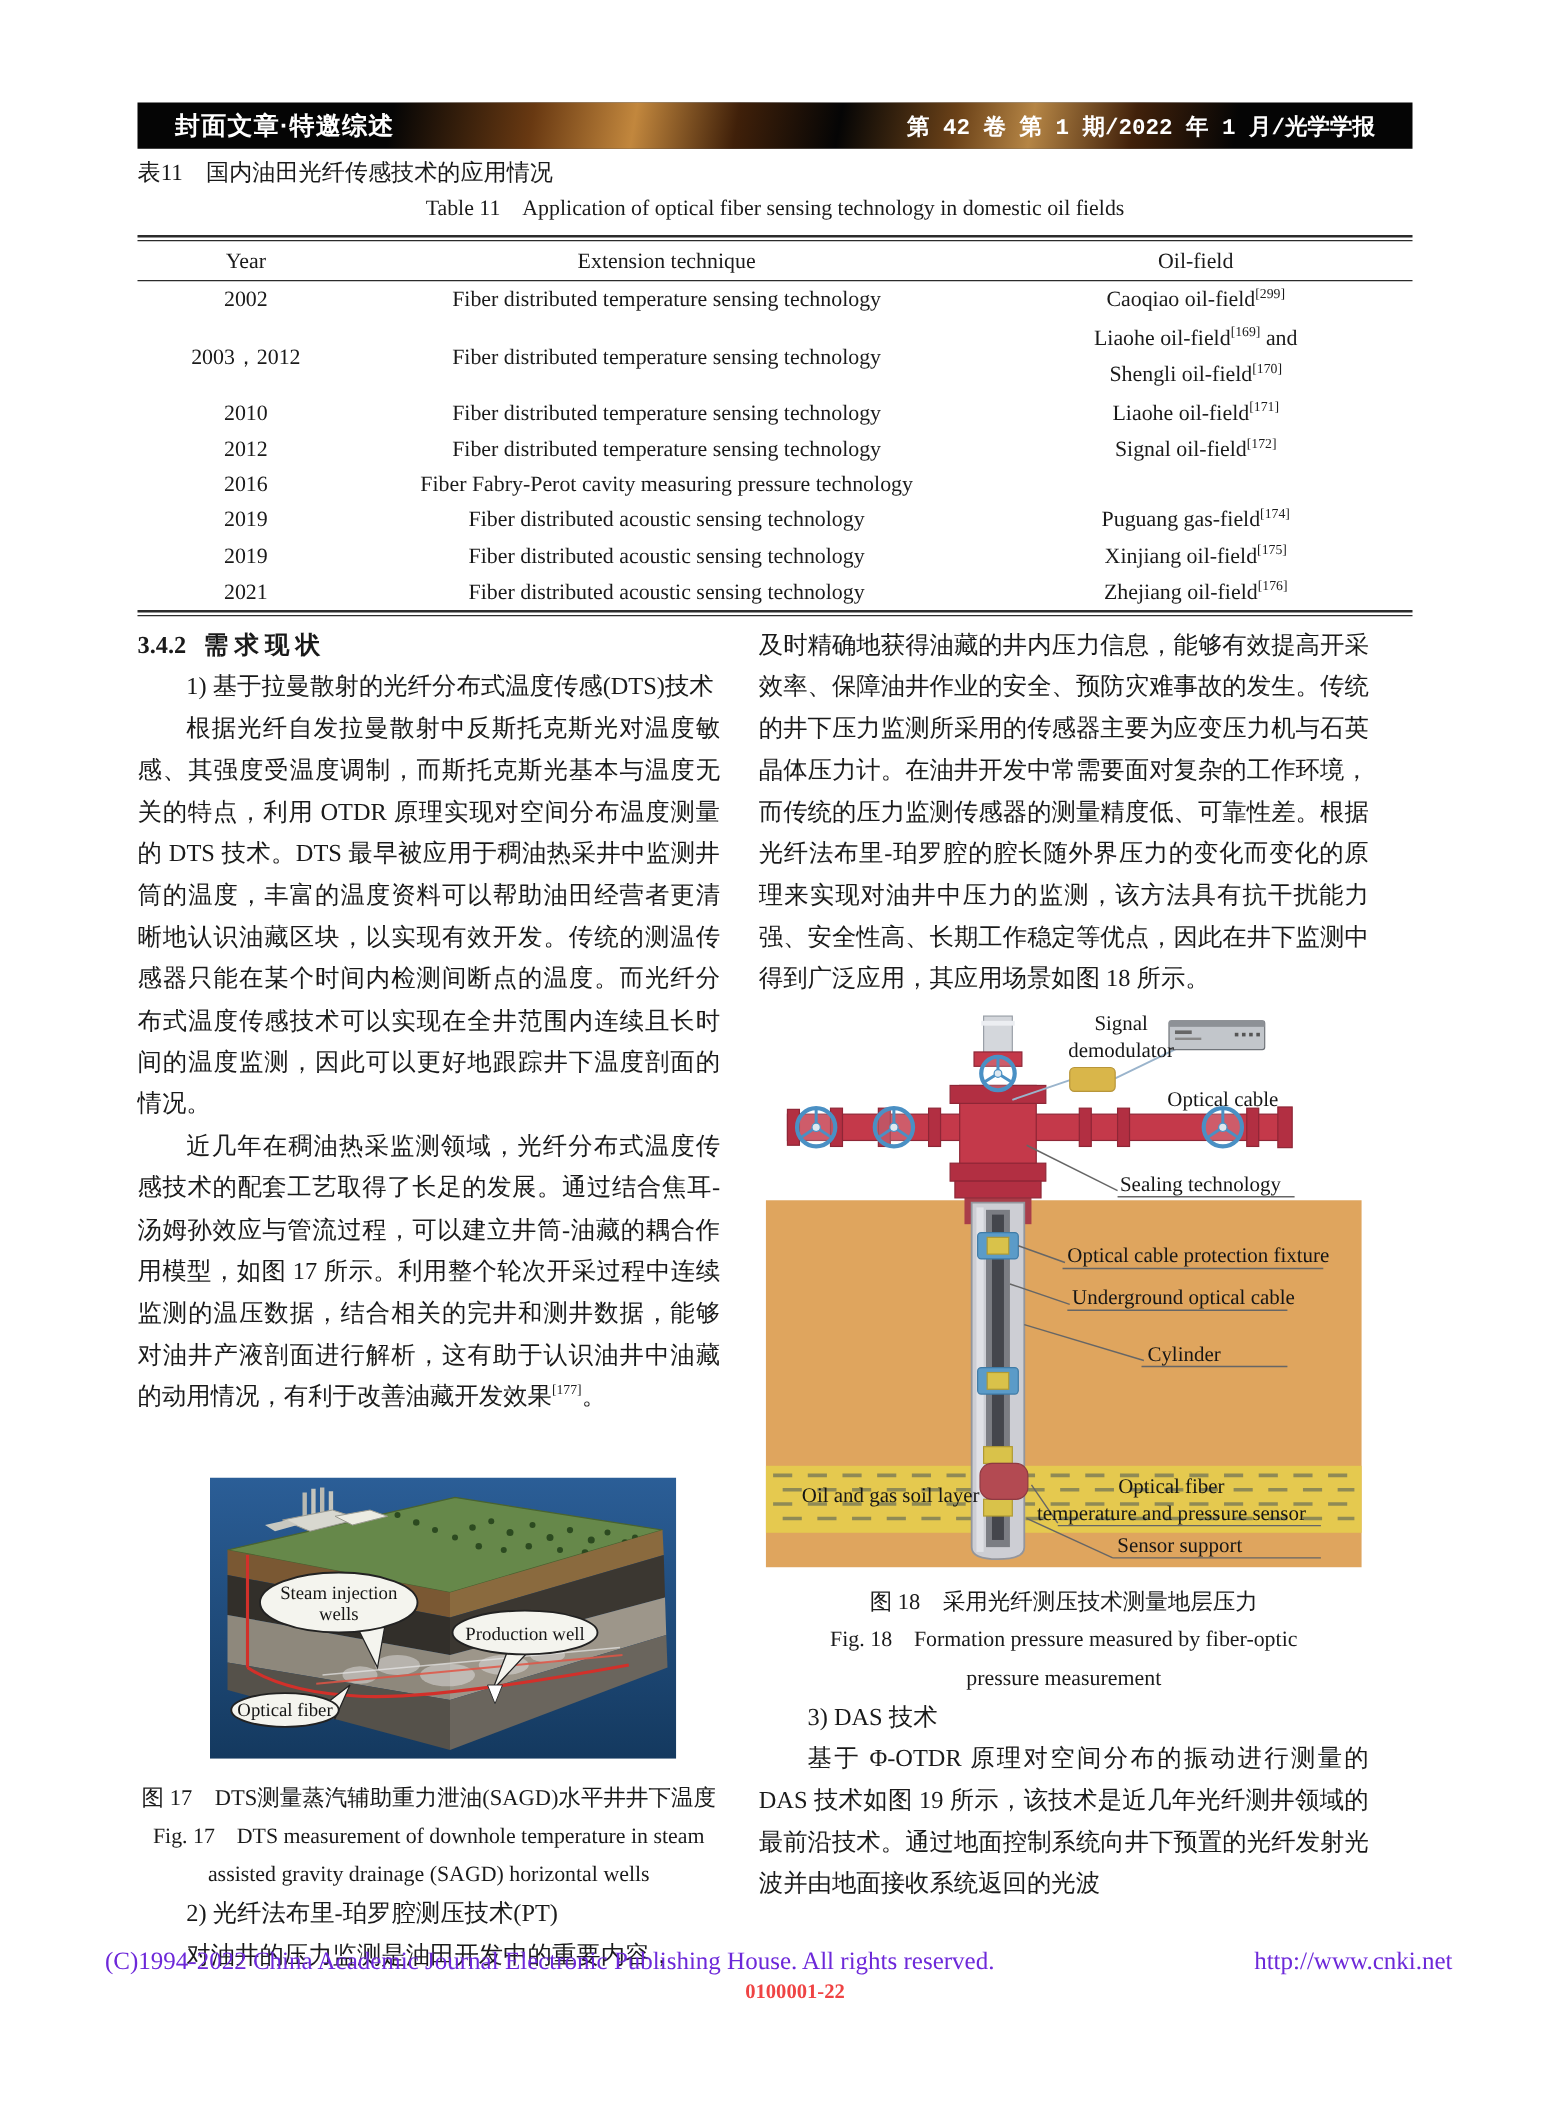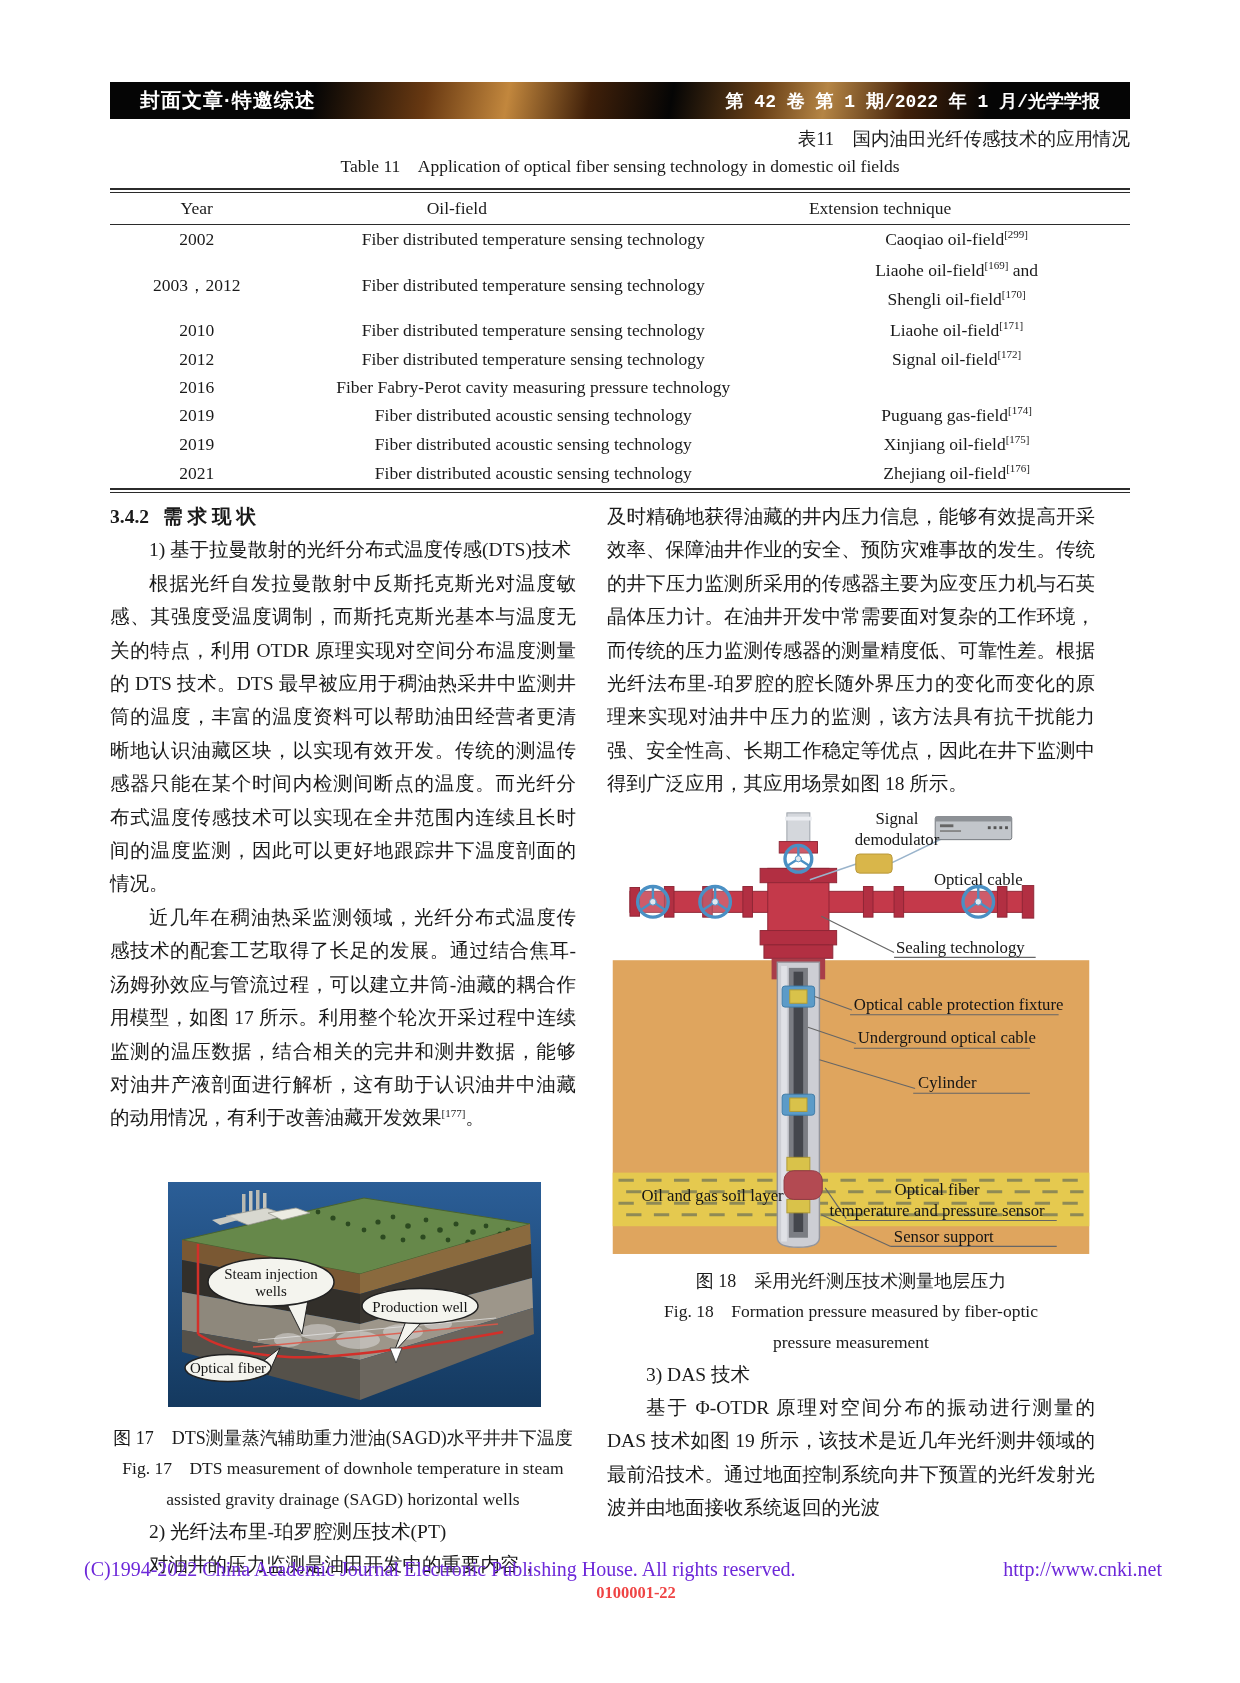--- a/index.html
+++ b/index.html
@@ -19,21 +19,21 @@
     background-image:
       linear-gradient(100deg, rgba(0,0,0,0) 20%, rgba(122,66,20,0.85) 31%, rgba(210,146,66,0.92) 39%, rgba(70,35,10,0.9) 47%, rgba(0,0,0,0) 55%),
       linear-gradient(100deg, rgba(0,0,0,0) 55%, rgba(140,85,30,0.75) 64%, rgba(225,165,85,0.8) 70%, rgba(80,40,12,0.8) 78%, rgba(0,0,0,0) 86%);
     background-color:var(--banner-bg);
     color:#fff;display:flex;justify-content:space-between;align-items:center;padding:0 30px;
     font-family:"Liberation Sans","DejaVu Sans",sans-serif;font-weight:bold;}
   .banner .hl{font-size:20px;letter-spacing:1px;}
   .banner .hr{font-size:18px;font-family:Liberation Mono, monospace;}
   
   .content{position:absolute;left:110px;top:126px;width:1020px;}
-  .tbl-title-zh{text-align:right;font-size:18.5px;line-height:27px;}
+  .tbl-title-zh{text-align:left;font-size:18.5px;line-height:27px;}
   .tbl-title-en{text-align:center;font-size:17.5px;line-height:27px;}
   
   .tbl{margin-top:8px;font-size:17.5px;}
   .dline .l1{height:1.5px;background:#2b2b2b;}
   .dline .l2{height:1px;background:#2b2b2b;margin-top:2.5px;}
   .hline{height:1px;background:#2b2b2b;}
   .trow{display:flex;align-items:center;}
   .tcell{text-align:center;}
   .tc-year{width:17%;}
   .tc-tech{width:49%;}
@@ -81,22 +81,22 @@
     <div class="tbl-title-zh">表11　国内油田光纤传感技术的应用情况</div>
     <div class="tbl-title-en">Table 11　Application of optical fiber sensing technology in domestic oil fields</div>
 
     <div class="tbl">
       <div class="dline">
           <div class="l1"></div>
           <div class="l2"></div>
         </div>
       <div class="trow thead">
         <div class="tcell tc-year">Year</div>
+        <div class="tcell tc-tech">Extension technique</div>
         <div class="tcell tc-oil">Oil-field</div>
-        <div class="tcell tc-tech">Extension technique</div>
       </div>
       <div class="hline"></div>
       <div id="tbody">
           <div class="trow body-row">
             <div class="tcell tc-year">2002</div>
             <div class="tcell tc-tech">Fiber distributed temperature sensing technology</div>
             <div class="tcell tc-oil">
               <div class="oil-line"><span>Caoqiao oil-field</span><sup>[299]</sup></div>
             </div>
           </div>

